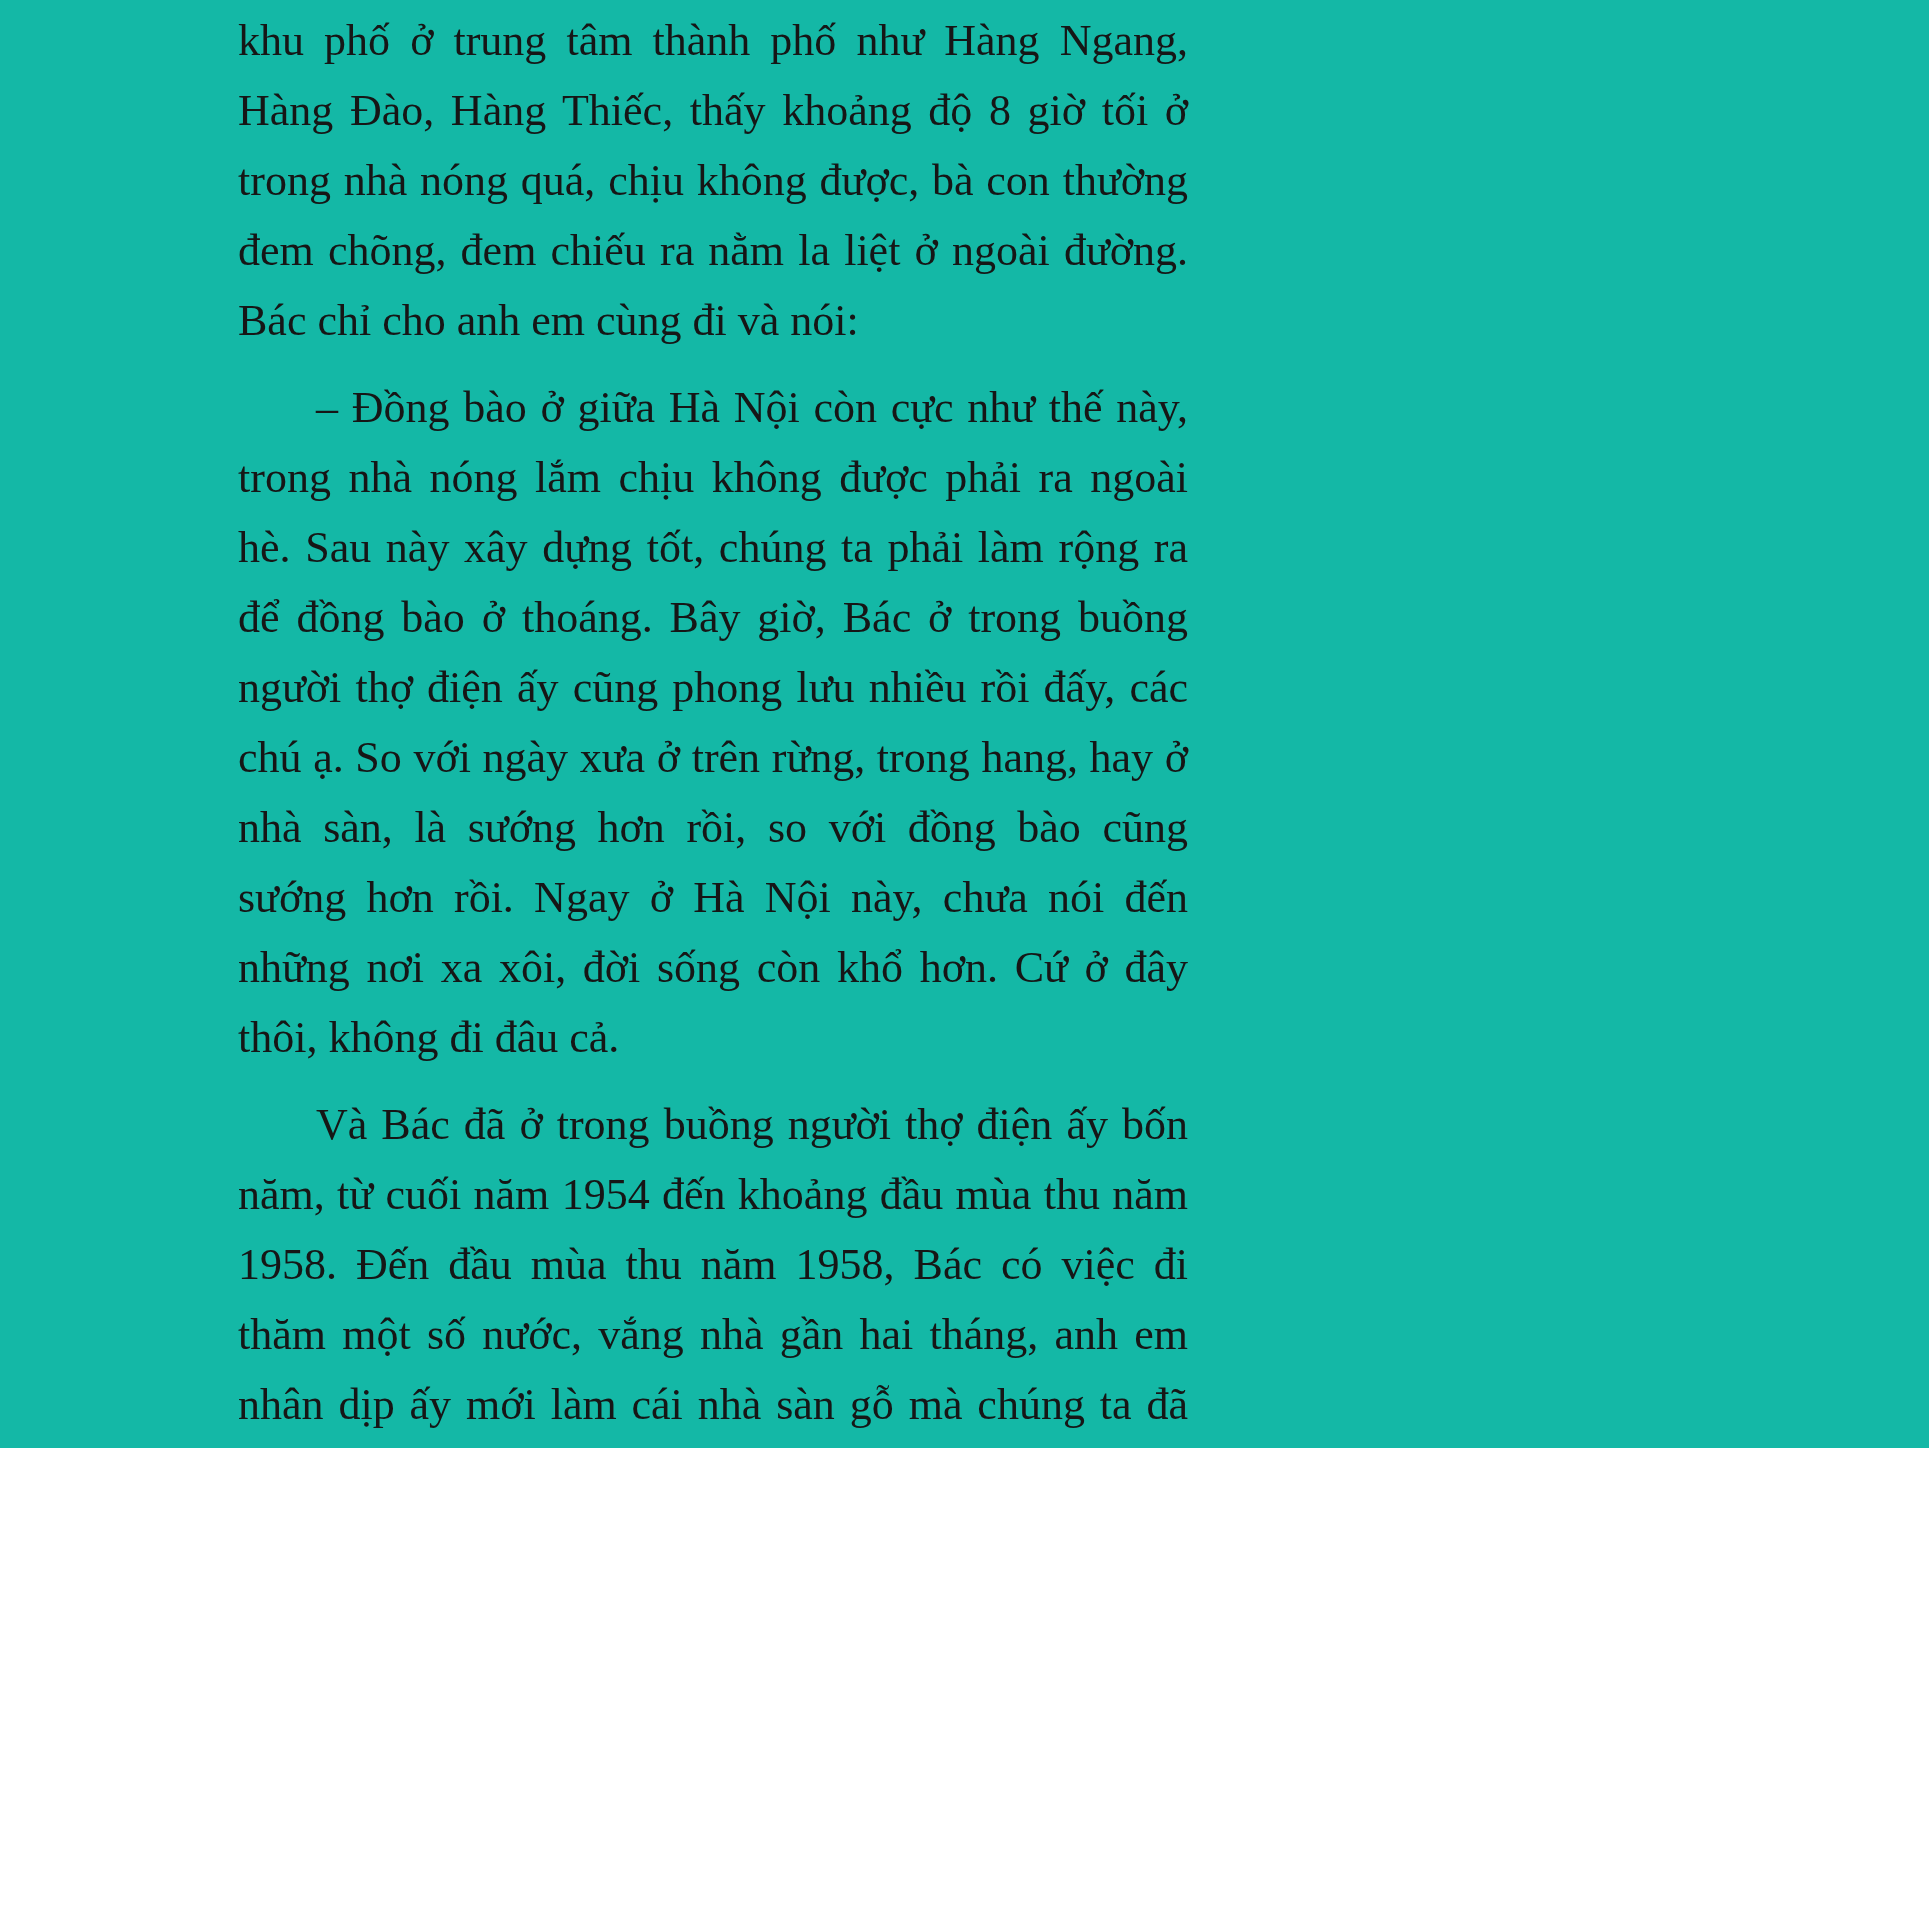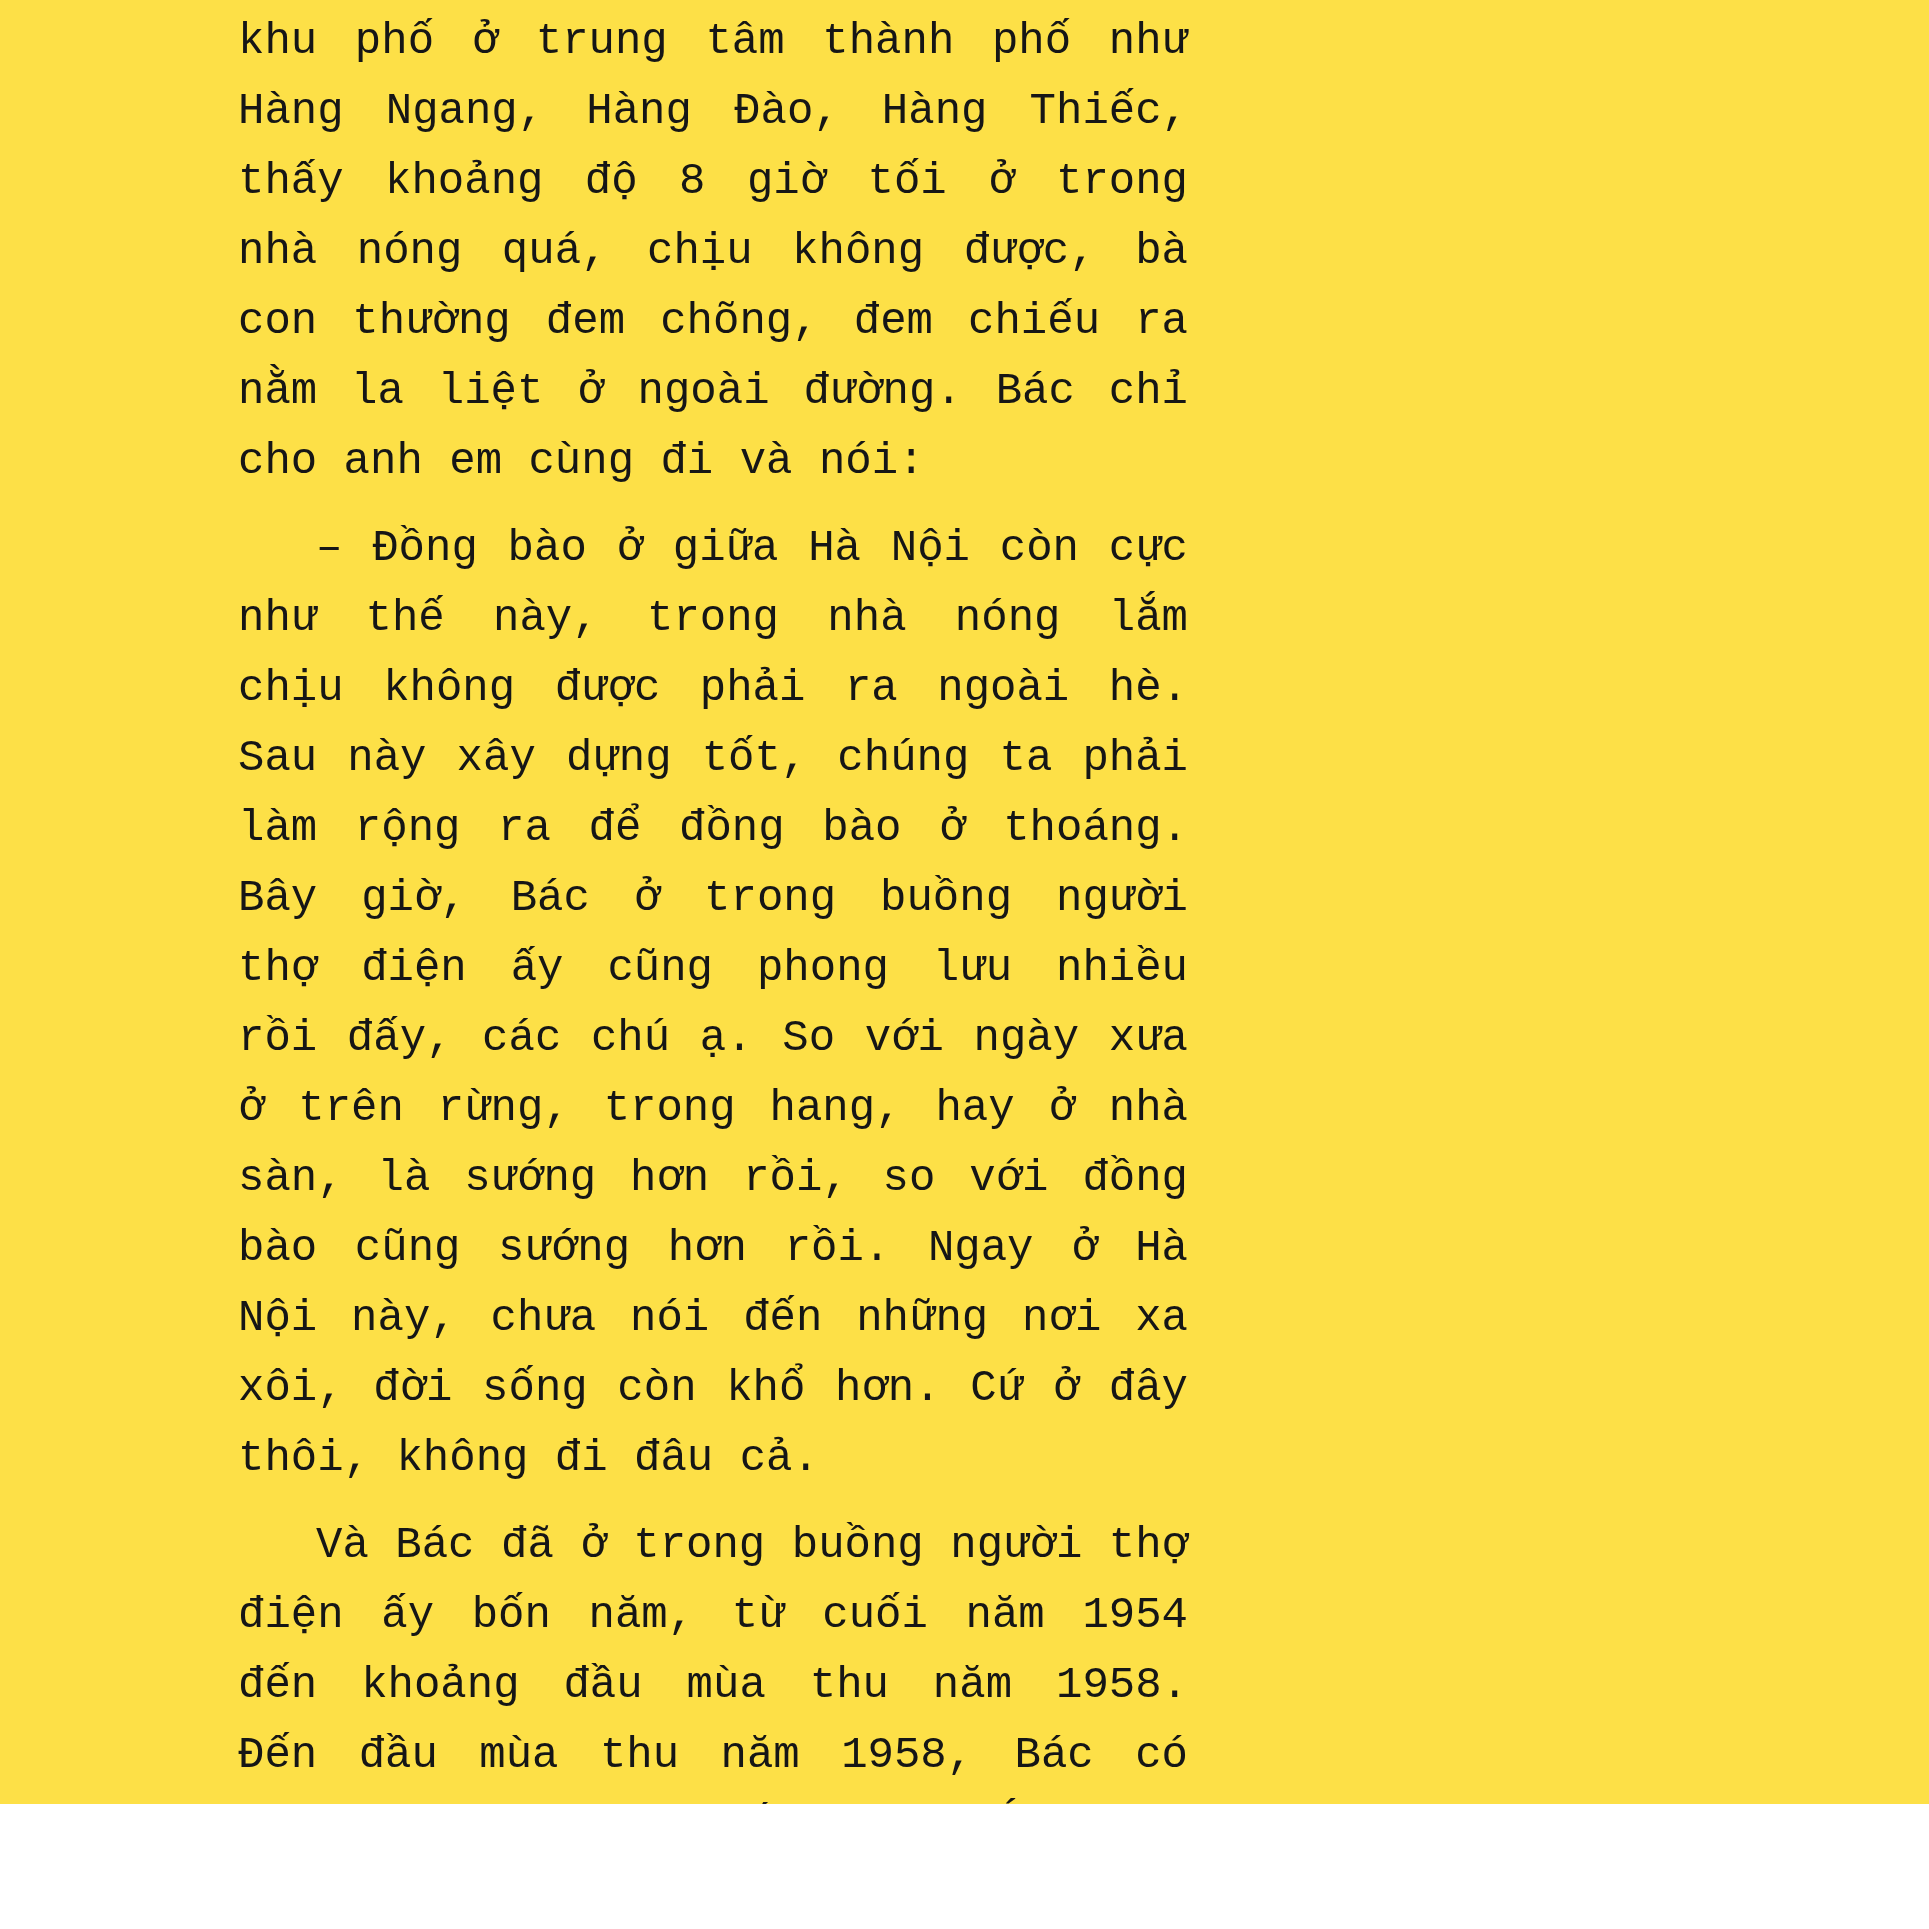--- a/index.html
+++ b/index.html
@@ -3,23 +3,23 @@
 <meta charset="utf-8">
 <style>
   html, body {
     margin: 0;
     padding: 0;
     background: #ffffff;
   }
   .page {
     position: relative;
     width: 1930px;
-    height: 1804px;
-    background: #fde047;
-    font-family: Liberation Mono, monospace;
+    height: 1448px;
+    background: #14b8a6;
+    font-family: Liberation Serif, serif;
     color: #161616;
     overflow: hidden;
   }
   .text-block {
     position: absolute;
     left: 238px;
     top: 5.7px;
     width: 950px;
     font-size: 44px;
     line-height: 70px;

